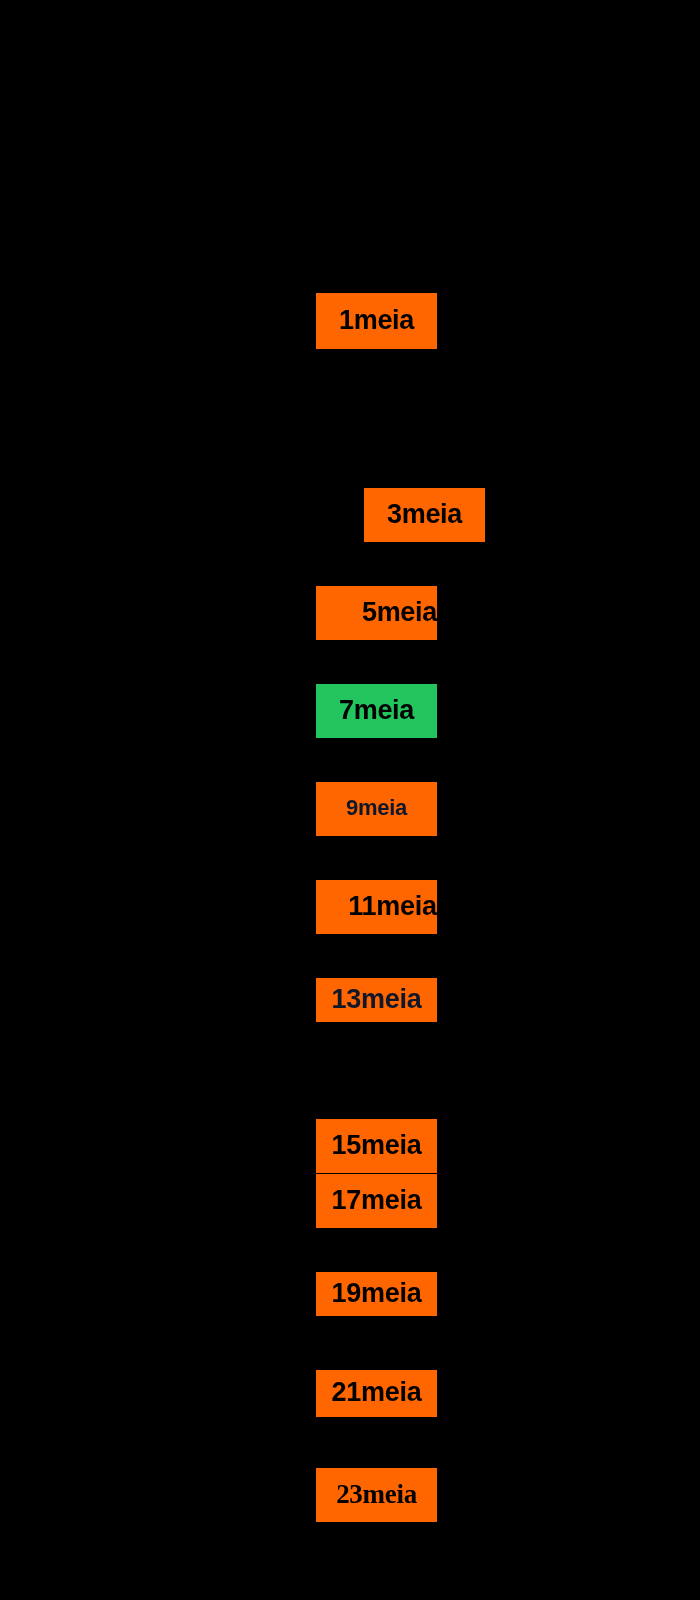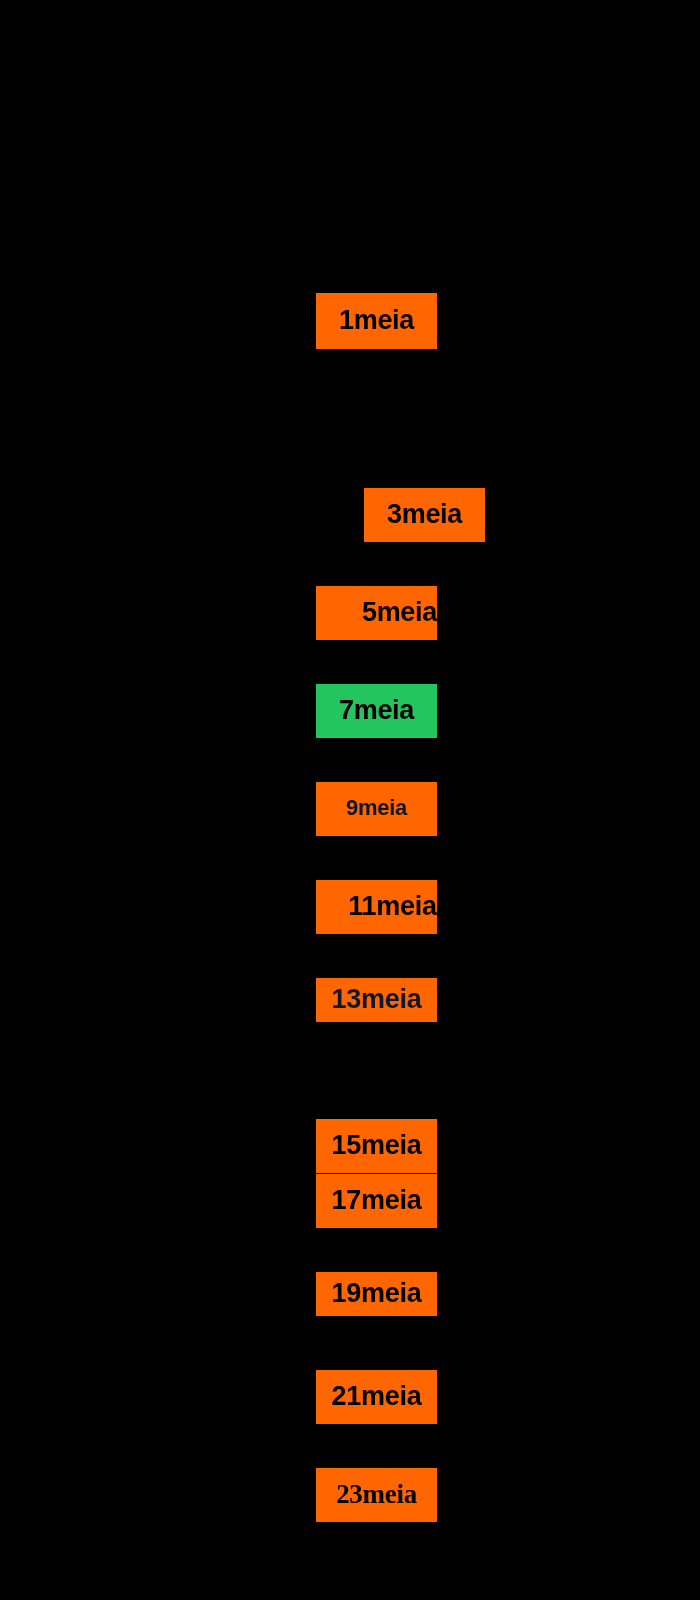--- a/index.html
+++ b/index.html
@@ -66,19 +66,19 @@
     </div>
     <div class="node" style="left: 316px; top: 1076px; width: 121px; height: 54px; background: rgb(255, 102, 0); color: rgb(0, 0, 0); font-size: 27px; margin-top: 43px;">
       <span class="node-label">15meia</span>
     </div>
     <div class="node" style="left: 316px; top: 1174px; width: 121px; height: 54px; background: rgb(255, 102, 0); color: rgb(0, 0, 0); font-size: 27px;">
       <span class="node-label">17meia</span>
     </div>
     <div class="node" style="left: 316px; top: 1272px; width: 121px; height: 44px; background: rgb(255, 102, 0); color: rgb(0, 0, 0); font-size: 27px;">
       <span class="node-label">19meia</span>
     </div>
-    <div class="node" style="left: 316px; top: 1370px; width: 121px; height: 54px; background: rgb(255, 102, 0); color: rgb(0, 0, 0); font-size: 27px;">
+    <div class="node" style="left: 316px; top: 1370px; width: 121px; height: 47px; background: rgb(255, 102, 0); color: rgb(0, 0, 0); font-size: 27px;">
       <span class="node-label">21meia</span>
     </div>
     <div class="node" style="left: 316px; top: 1468px; width: 121px; height: 54px; background: rgb(255, 102, 0); color: rgb(0, 0, 0); font-size: 27px; font-family: Liberation Serif, serif;">
       <span class="node-label">23meia</span>
     </div>
   </div>
 
 </body></html>

